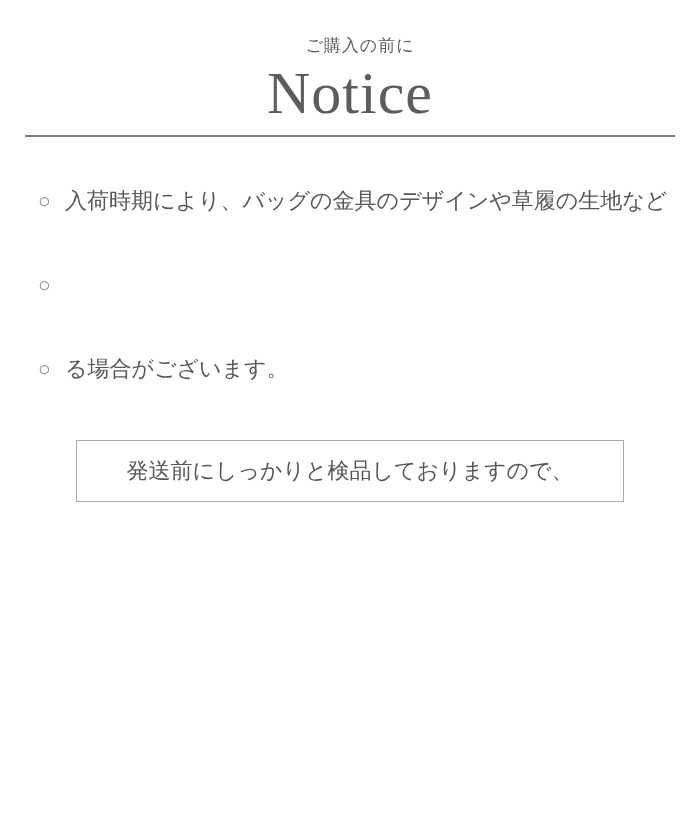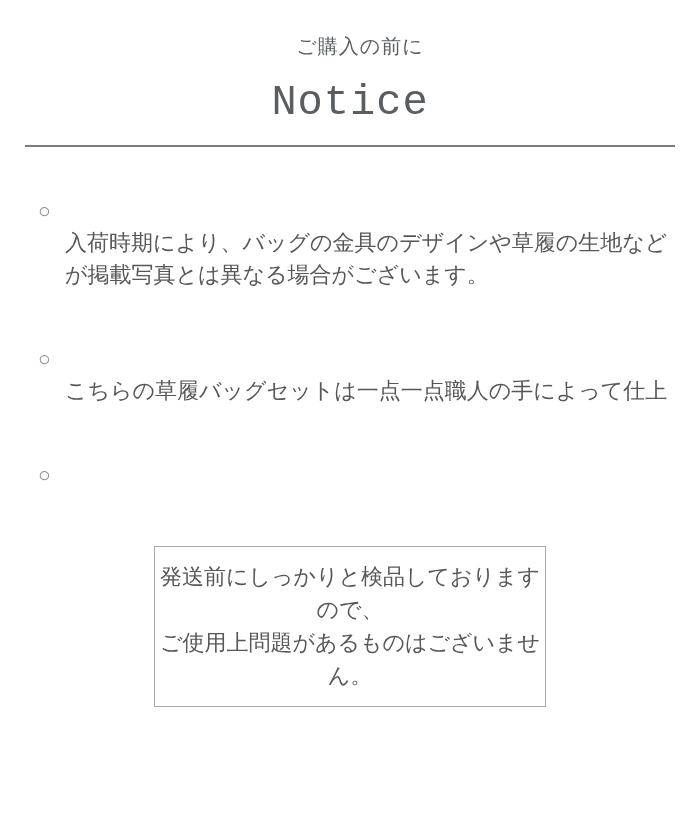--- a/index.html
+++ b/index.html
@@ -10,33 +10,33 @@
     overflow: hidden;
     font-family: "Liberation Sans", "DejaVu Sans", sans-serif;
     color: var(--text, #575757);
   }
   .page { width: 700px; height: 832px; position: relative; }
 
   
   .header { text-align: center; padding-top: 31px; }
   .subtitle {
     font-family: "Liberation Serif", "DejaVu Serif", serif;
-    font-size: 20px;
+    font-size: 17px;
     line-height: 30px;
     color: var(--title, #5a5e60);
     letter-spacing: 1px;
     margin-left: 20px;
   }
   .title {
-    font-family: Liberation Mono, monospace;
-    font-size: 42px;
+    font-family: Liberation Serif, serif;
+    font-size: 60px;
     line-height: 52px;
     font-weight: 400;
     color: var(--title, #5a5e60);
-    margin-top: 16px;
+    margin-top: 6px;
     letter-spacing: 1px;
   }
   .divider {
     border: none;
     border-top: 2px solid var(--divider, #7b7b7b);
     margin: 16px 25px 0 25px;
   }
 
   
   .content { margin: 48px 30px 0 38px; }
@@ -48,25 +48,25 @@
     margin-bottom: 52px;
   }
   .notice:last-child { margin-bottom: 0; }
   .marker {
     flex: none;
     width: 27px;
     color: var(--bullet, #8a8a8a);
     font-size: 21px;
     line-height: 32px;
   }
-  .lines { flex: 1; margin-top: 32px; }
+  .lines { flex: 1; }
 
   
   .box {
-    width: 392px;
+    width: 548px;
     margin: 55px auto 0 auto;
     border: 1px solid var(--box_border, #a9a9a9);
     text-align: center;
     font-size: 22px;
     line-height: 33px;
     padding: 13px 0 14px 0;
   }
 </style>
 </head>
 <body>
@@ -79,37 +79,35 @@
   </header>
 
   <hr class="divider">
 
   <main class="content">
 
     <div class="notice">
       <span class="marker">○</span>
       <div class="lines">
         <div>入荷時期により、バッグの金具のデザインや草履の生地など</div>
-        <div>が掲載写真とは異なる場合がございます。</div>
-      </div>
-    </div>
-
-    <div class="notice">
-      <span class="marker">○</span>
-      <div class="lines">
-        <div>こちらの草履バッグセットは一点一点職人の手によって仕上</div>
       </div>
     </div>
 
     <div class="notice">
       <span class="marker">○</span>
       <div class="lines">
       </div>
     </div>
 
+    <div class="notice">
+      <span class="marker">○</span>
+      <div class="lines">
+        <div>る場合がございます。</div>
+      </div>
+    </div>
+
   </main>
 
   <div class="box">
     <div>発送前にしっかりと検品しておりますので、</div>
-    <div>ご使用上問題があるものはございません。</div>
   </div>
 
 </div>
 
 </body></html>

